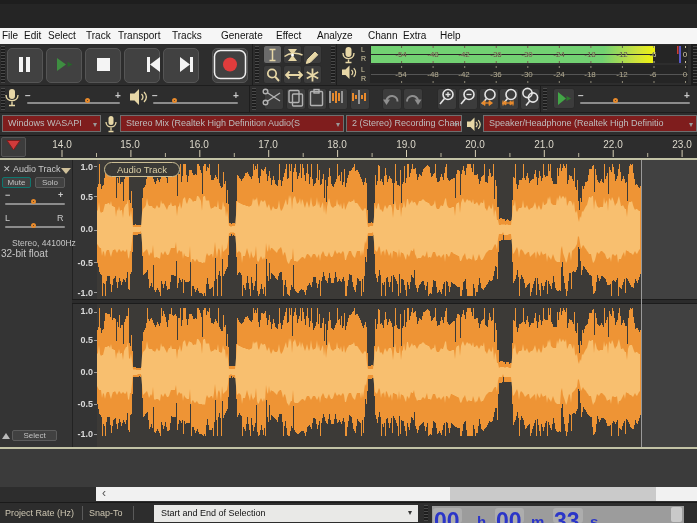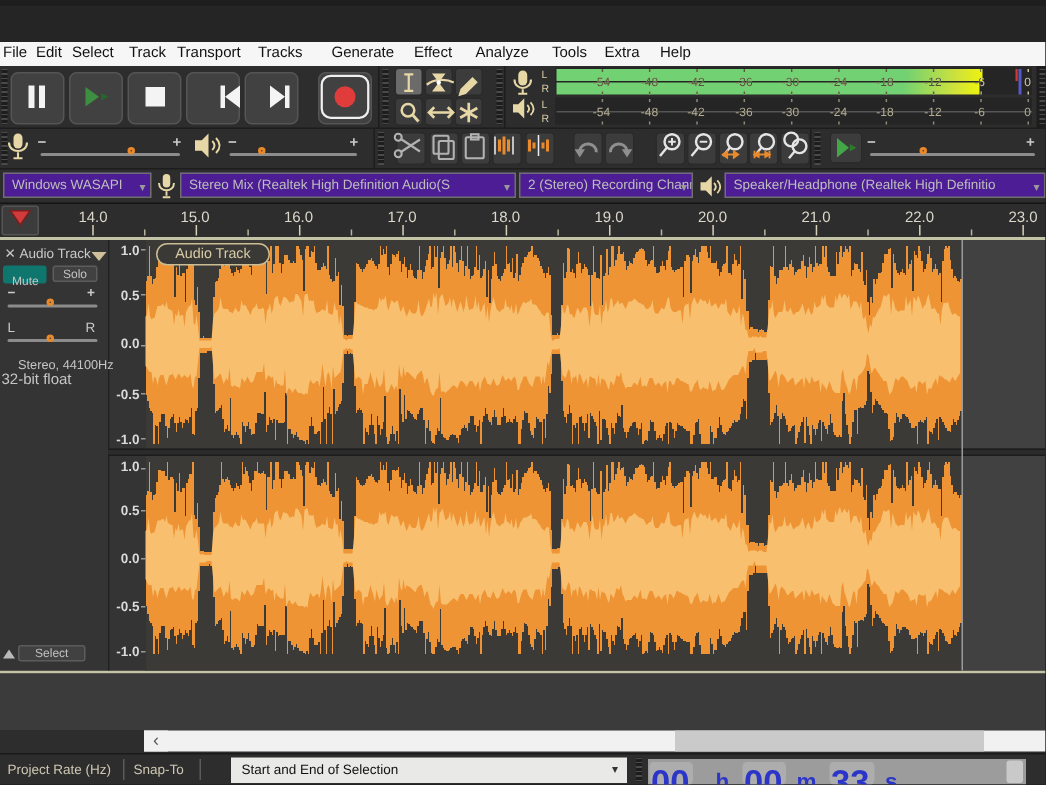--- a/index.html
+++ b/index.html
@@ -1,39 +1,39 @@
 <!DOCTYPE html>
 <html><head><meta charset="utf-8">
 <style>
 *{margin:0;padding:0;box-sizing:border-box}
 html,body{width:697px;height:523px;overflow:hidden;background:#1f1f1f;font-family:"Liberation Sans",sans-serif}
 #app{position:relative;width:697px;height:523px;background:#252525}
 .abs{position:absolute}
 .tbtn{position:absolute;background:#414141;border:1px solid #555;border-radius:5px}
 .grip{position:absolute;width:4px;background:repeating-linear-gradient(to bottom,#4a4a4a 0,#4a4a4a 1px,#1d1d1d 1px,#1d1d1d 3px)}
-.combo{position:absolute;height:17px;background:#4c1d95;border:1px solid #6f6f6f;color:#bdbdbd;font-size:9px;line-height:15px;padding-left:5px;white-space:nowrap;overflow:hidden}
+.combo{position:absolute;height:17px;background:#7f1d1d;border:1px solid #6f6f6f;color:#bdbdbd;font-size:9px;line-height:15px;padding-left:5px;white-space:nowrap;overflow:hidden}
 .combo .chev{position:absolute;right:3px;top:1px;color:#9a9a9a;font-size:8px}
 .slider-line{position:absolute;height:2px;background:#8c8c8c;border-radius:1px}
 .sthumb{position:absolute;width:5px;height:5px;border:2.5px solid #e88a2b;border-radius:50%;background:#333}
 .minus,.plus{position:absolute;color:#c9c9c9;font-size:10px;font-weight:bold}
 </style></head><body>
 <div id="app">
 
 <div class="abs" style="left:0;top:0;width:697px;height:4px;background:#1e1e1e"></div>
 <div class="abs" style="left:0;top:28px;width:697px;height:16px;background:#f6f6f6;color:#111;font-size:10px">
       <span class="abs" style="left:2px;top:2px">File</span>
       <span class="abs" style="left:24px;top:2px">Edit</span>
       <span class="abs" style="left:48px;top:2px">Select</span>
       <span class="abs" style="left:86px;top:2px">Track</span>
       <span class="abs" style="left:118px;top:2px">Transport</span>
       <span class="abs" style="left:172px;top:2px">Tracks</span>
       <span class="abs" style="left:221px;top:2px">Generate</span>
       <span class="abs" style="left:276px;top:2px">Effect</span>
       <span class="abs" style="left:317px;top:2px">Analyze</span>
-      <span class="abs" style="left:368px;top:2px">Tools</span>
+      <span class="abs" style="left:368px;top:2px">Chann</span>
       <span class="abs" style="left:403px;top:2px">Extra</span>
       <span class="abs" style="left:440px;top:2px">Help</span>
     </div>
 <div class="abs" style="left:0;top:44px;width:697px;height:91px;background:#1d1d1d"></div>
 <div class="abs" style="left:0;top:44px;width:252px;height:41px;background:#2d2d2d"></div>
 <div class="grip" style="left:1px;top:46px;height:37px"></div>
 <div class="tbtn" style="left:6.5px;top:48px;width:36px;height:35px"></div>
 <div class="tbtn" style="left:45.5px;top:48px;width:36px;height:35px"></div>
 <div class="tbtn" style="left:84.5px;top:48px;width:36px;height:35px"></div>
 <div class="tbtn" style="left:123.5px;top:48px;width:36px;height:35px"></div>
@@ -368,21 +368,21 @@
 <polygon points="97,211 98,210 99,202 100,211 101,213 102,212 103,212 104,208 105,204 106,204 107,204 108,203 109,203 110,205 111,201 112,206 113,206 114,207 115,207 116,217 117,209 118,211 119,206 120,211 121,210 122,210 123,218 124,208 125,206 126,204 127,204 128,199 129,215 130,217 131,210 132,218 133,227 134,227 135,227 136,227 137,227 138,227 139,227 140,227 141,227 142,213 143,209 144,208 145,207 146,205 147,198 148,204 149,206 150,206 151,206 152,206 153,208 154,208 155,209 156,207 157,205 158,207 159,208 160,207 161,200 162,204 163,203 164,204 165,206 166,208 167,210 168,207 169,205 170,205 171,202 172,206 173,206 174,206 175,205 176,206 177,216 178,207 179,206 180,202 181,209 182,206 183,199 184,198 185,197 186,202 187,204 188,201 189,198 190,198 191,199 192,200 193,202 194,201 195,201 196,201 197,196 198,196 199,197 200,199 201,201 202,211 203,197 204,196 205,196 206,201 207,200 208,201 209,200 210,206 211,209 212,208 213,208 214,207 215,206 216,207 217,207 218,200 219,209 220,209 221,210 222,209 223,201 224,207 225,206 226,217 227,210 228,217 229,226 230,226 231,227 232,226 233,226 234,226 235,226 236,215 237,201 238,202 239,203 240,203 241,204 242,204 243,205 244,205 245,205 246,206 247,206 248,206 249,207 250,206 251,206 252,204 253,198 254,201 255,199 256,200 257,197 258,204 259,207 260,203 261,200 262,201 263,202 264,201 265,200 266,204 267,208 268,206 269,204 270,208 271,211 272,209 273,206 274,208 275,209 276,209 277,209 278,207 279,200 280,208 281,211 282,210 283,208 284,205 285,202 286,199 287,205 288,204 289,195 290,199 291,195 292,210 293,199 294,197 295,196 296,200 297,204 298,203 299,202 300,198 301,205 302,199 303,201 304,205 305,208 306,204 307,201 308,204 309,208 310,204 311,197 312,204 313,207 314,206 315,206 316,204 317,197 318,206 319,201 320,208 321,207 322,204 323,202 324,213 325,204 326,215 327,207 328,202 329,198 330,202 331,206 332,207 333,208 334,207 335,206 336,206 337,199 338,205 339,204 340,207 341,203 342,209 343,208 344,202 345,210 346,208 347,205 348,203 349,201 350,202 351,202 352,201 353,201 354,199 355,203 356,203 357,203 358,204 359,206 360,207 361,209 362,210 363,211 364,209 365,208 366,209 367,221 368,227 369,227 370,226 371,226 372,226 373,226 374,217 375,204 376,209 377,208 378,203 379,204 380,210 381,209 382,211 383,212 384,208 385,205 386,207 387,209 388,207 389,205 390,205 391,205 392,208 393,218 394,208 395,200 396,208 397,210 398,210 399,210 400,203 401,217 402,208 403,207 404,200 405,208 406,206 407,199 408,199 409,205 410,203 411,202 412,200 413,203 414,202 415,202 416,204 417,206 418,204 419,201 420,201 421,201 422,200 423,199 424,200 425,201 426,202 427,202 428,203 429,203 430,205 431,206 432,206 433,205 434,204 435,200 436,207 437,209 438,209 439,209 440,207 441,205 442,206 443,206 444,203 445,199 446,198 447,205 448,207 449,208 450,208 451,208 452,207 453,207 454,207 455,216 456,205 457,203 458,203 459,202 460,213 461,203 462,200 463,198 464,201 465,203 466,201 467,199 468,200 469,201 470,200 471,202 472,203 473,199 474,204 475,204 476,203 477,202 478,204 479,206 480,204 481,202 482,203 483,203 484,199 485,208 486,209 487,211 488,208 489,205 490,207 491,209 492,208 493,203 494,217 495,209 496,212 497,220 498,220 499,225 500,225 501,225 502,224 503,225 504,224 505,225 506,225 507,224 508,225 509,225 510,225 511,225 512,216 513,205 514,206 515,200 516,210 517,212 518,210 519,208 520,208 521,208 522,207 523,200 524,207 525,208 526,207 527,205 528,208 529,210 530,209 531,208 532,208 533,207 534,205 535,202 536,206 537,210 538,207 539,205 540,208 541,210 542,208 543,201 544,205 545,205 546,204 547,203 548,197 549,200 550,196 551,203 552,204 553,205 554,205 555,205 556,205 557,197 558,201 559,197 560,195 561,199 562,197 563,196 564,197 565,199 566,196 567,206 568,204 569,201 570,201 571,201 572,203 573,206 574,201 575,211 576,213 577,210 578,218 579,222 580,216 581,218 582,211 583,212 584,210 585,208 586,206 587,205 588,201 589,197 590,197 591,198 592,196 593,196 594,210 595,199 596,202 597,206 598,207 599,208 600,207 601,207 602,207 603,207 604,197 605,204 606,202 607,200 608,211 609,198 610,199 611,201 612,197 613,199 614,202 615,206 616,204 617,203 618,199 619,196 620,201 621,206 622,206 623,205 624,207 625,209 626,209 627,217 628,206 629,202 630,202 631,202 632,201 633,205 634,208 635,210 636,209 637,209 638,210 639,211 640,211 640,249 639,250 638,252 637,254 636,253 635,251 634,253 633,255 632,254 631,253 630,253 629,252 628,251 627,251 626,250 625,257 624,252 623,254 622,256 621,259 620,259 619,259 618,263 617,254 616,255 615,256 614,255 613,254 612,255 611,262 610,257 609,258 608,259 607,259 606,257 605,254 604,253 603,252 602,251 601,251 600,252 599,254 598,253 597,252 596,256 595,260 594,262 593,263 592,259 591,254 590,254 589,254 588,252 587,251 586,249 585,248 584,246 583,245 582,247 581,249 580,243 579,237 578,236 577,244 576,246 575,248 574,249 573,250 572,251 571,261 570,253 569,252 568,256 567,261 566,263 565,259 564,256 563,253 562,246 561,249 560,262 559,262 558,262 557,262 556,261 555,260 554,257 553,254 552,257 551,260 550,258 549,257 548,255 547,262 546,253 545,254 544,254 543,255 542,253 541,251 540,256 539,255 538,253 537,251 536,259 535,252 534,253 533,254 532,255 531,256 530,257 529,252 528,252 527,253 526,254 525,255 524,253 523,251 522,250 521,249 520,251 519,258 518,250 517,247 516,249 515,251 514,253 513,254 512,245 511,234 510,234 509,234 508,235 507,235 506,235 505,235 504,235 503,232 502,234 501,234 500,234 499,234 498,239 497,250 496,245 495,244 494,246 493,248 492,250 491,250 490,250 489,250 488,251 487,252 486,253 485,255 484,257 483,259 482,260 481,260 480,257 479,254 478,257 477,260 476,260 475,261 474,257 473,254 472,260 471,259 470,259 469,258 468,259 467,260 466,258 465,253 464,255 463,256 462,259 461,261 460,261 459,256 458,256 457,255 456,255 455,254 454,254 453,253 452,252 451,252 450,255 449,257 448,256 447,254 446,254 445,262 444,254 443,255 442,256 441,258 440,256 439,255 438,256 437,257 436,255 435,252 434,252 433,252 432,255 431,258 430,257 429,257 428,258 427,251 426,254 425,257 424,256 423,255 422,256 421,258 420,258 419,258 418,258 417,259 416,256 415,254 414,248 413,251 412,251 411,250 410,254 409,257 408,255 407,254 406,260 405,258 404,255 403,253 402,253 401,252 400,258 399,249 398,258 397,253 396,252 395,252 394,251 393,251 392,259 391,252 390,254 389,256 388,253 387,250 386,249 385,256 384,250 383,252 382,251 381,256 380,248 379,246 378,249 377,252 376,251 375,250 374,242 373,232 372,233 371,233 370,233 369,233 368,233 367,238 366,244 365,241 364,249 363,256 362,250 361,257 360,251 359,251 358,251 357,251 356,254 355,258 354,257 353,256 352,254 351,251 350,251 349,251 348,254 347,256 346,260 345,260 344,253 343,251 342,252 341,254 340,253 339,252 338,253 337,254 336,252 335,250 334,253 333,256 332,257 331,257 330,255 329,252 328,255 327,257 326,256 325,256 324,253 323,251 322,253 321,255 320,261 319,254 318,256 317,258 316,256 315,254 314,254 313,254 312,256 311,258 310,256 309,255 308,254 307,254 306,256 305,259 304,258 303,257 302,257 301,258 300,259 299,260 298,261 297,262 296,261 295,261 294,261 293,248 292,259 291,259 290,261 289,264 288,263 287,261 286,256 285,252 284,253 283,256 282,250 281,247 280,248 279,249 278,250 277,253 276,252 275,251 274,250 273,249 272,248 271,248 270,251 269,244 268,252 267,250 266,243 265,260 264,257 263,260 262,258 261,256 260,258 259,261 258,262 257,260 256,246 255,255 254,257 253,258 252,255 251,251 250,259 249,255 248,252 247,248 246,252 245,256 244,256 243,256 242,263 241,253 240,252 239,251 238,252 237,253 236,244 235,233 234,233 233,232 232,233 231,232 230,233 229,233 228,242 227,248 226,249 225,250 224,251 223,252 222,244 221,260 220,251 219,248 218,250 217,258 216,251 215,242 214,251 213,258 212,254 211,254 210,255 209,256 208,255 207,253 206,256 205,263 204,262 203,263 202,263 201,262 200,262 199,262 198,261 197,259 196,260 195,262 194,260 193,259 192,259 191,264 190,246 189,257 188,257 187,257 186,256 185,256 184,253 183,259 182,251 181,252 180,251 179,250 178,252 177,254 176,242 175,248 174,248 173,248 172,248 171,248 170,251 169,254 168,255 167,255 166,253 165,251 164,253 163,255 162,253 161,252 160,259 159,258 158,258 157,257 156,257 155,258 154,257 153,245 152,254 151,252 150,254 149,256 148,252 147,249 146,250 145,251 144,252 143,253 142,243 141,231 140,232 139,232 138,232 137,232 136,232 135,232 134,232 133,232 132,241 131,251 130,251 129,259 128,257 127,249 126,251 125,252 124,251 123,250 122,251 121,252 120,250 119,249 118,251 117,253 116,251 115,249 114,250 113,250 112,253 111,257 110,254 109,250 108,250 107,250 106,252 105,257 104,252 103,251 102,256 101,248 100,248 99,247 98,245 97,244" fill="#f8bf6f"></polygon>
 <path d="M97.5 330V404M98.5 327V409M99.5 308V414M100.5 328V415M101.5 333V417M102.5 330V436M103.5 329V424M104.5 321V426M105.5 313V436M106.5 313V422M107.5 314V417M108.5 314V417M109.5 314V417M110.5 317V425M111.5 308V433M112.5 320V426M113.5 318V420M114.5 318V419M115.5 319V418M116.5 341V424M117.5 322V429M118.5 327V423M119.5 315V419M120.5 328V422M121.5 325V426M122.5 325V423M123.5 344V420M124.5 322V422M125.5 319V424M126.5 316V420M127.5 316V413M128.5 308V430M129.5 343V432M130.5 346V415M131.5 335V414M132.5 351V394M133.5 367V377M134.5 367V377M135.5 367V377M136.5 368V377M137.5 368V377M138.5 368V377M139.5 368V376M140.5 368V377M141.5 367V375M142.5 341V398M143.5 332V417M144.5 330V416M145.5 328V414M146.5 323V413M147.5 308V412M148.5 319V420M149.5 321V429M150.5 319V427M151.5 318V424M152.5 320V428M153.5 323V407M154.5 325V432M155.5 327V433M156.5 325V431M157.5 322V429M158.5 324V431M159.5 326V433M160.5 323V436M161.5 308V422M162.5 316V425M163.5 311V429M164.5 314V426M165.5 317V422M166.5 322V427M167.5 327V431M168.5 320V431M169.5 314V430M170.5 314V423M171.5 308V416M172.5 315V417M173.5 316V417M174.5 315V417M175.5 314V417M176.5 316V403M177.5 340V430M178.5 318V424M179.5 318V420M180.5 308V421M181.5 326V423M182.5 320V420M183.5 308V434M184.5 308V421M185.5 308V424M186.5 319V423M187.5 325V423M188.5 319V423M189.5 314V423M190.5 314V404M191.5 314V436M192.5 316V427M193.5 319V427M194.5 319V430M195.5 318V433M196.5 319V431M197.5 308V429M198.5 308V432M199.5 310V434M200.5 313V434M201.5 317V434M202.5 337V435M203.5 310V436M204.5 308V434M205.5 308V436M206.5 315V425M207.5 311V419M208.5 312V425M209.5 308V430M210.5 318V430M211.5 323V430M212.5 323V428M213.5 324V436M214.5 322V422M215.5 319V400M216.5 321V420M217.5 323V436M218.5 308V417M219.5 327V413M220.5 329V418M221.5 331V436M222.5 331V401M223.5 315V418M224.5 327V415M225.5 325V413M226.5 346V411M227.5 334V409M228.5 347V397M229.5 366V378M230.5 366V378M231.5 366V376M232.5 366V378M233.5 366V377M234.5 366V378M235.5 366V378M236.5 344V399M237.5 318V417M238.5 320V415M239.5 322V413M240.5 323V415M241.5 324V416M242.5 323V436M243.5 322V427M244.5 319V429M245.5 317V431M246.5 317V424M247.5 316V417M248.5 318V424M249.5 320V430M250.5 321V436M251.5 322V418M252.5 320V425M253.5 308V431M254.5 313V427M255.5 310V423M256.5 313V405M257.5 308V432M258.5 322V436M259.5 327V435M260.5 320V430M261.5 313V425M262.5 313V430M263.5 314V435M264.5 313V428M265.5 311V436M266.5 318V400M267.5 325V417M268.5 320V422M269.5 315V405M270.5 322V420M271.5 329V415M272.5 324V416M273.5 319V417M274.5 323V418M275.5 327V419M276.5 328V420M277.5 329V422M278.5 324V417M279.5 308V414M280.5 323V414M281.5 329V414M282.5 325V422M283.5 320V436M284.5 316V426M285.5 312V421M286.5 308V428M287.5 323V435M288.5 322V436M289.5 308V436M290.5 315V431M291.5 308V426M292.5 336V428M293.5 316V406M294.5 312V430M295.5 308V432M296.5 315V433M297.5 323V434M298.5 319V434M299.5 316V433M300.5 308V432M301.5 321V431M302.5 308V431M303.5 312V431M304.5 319V433M305.5 325V436M306.5 316V432M307.5 308V427M308.5 318V426M309.5 327V425M310.5 321V427M311.5 308V429M312.5 323V423M313.5 330V418M314.5 328V418M315.5 326V419M316.5 322V424M317.5 308V429M318.5 324V425M319.5 314V421M320.5 328V436M321.5 328V423M322.5 323V418M323.5 318V414M324.5 341V417M325.5 324V421M326.5 345V423M327.5 330V424M328.5 321V419M329.5 312V414M330.5 320V420M331.5 328V424M332.5 329V424M333.5 330V424M334.5 328V419M335.5 325V414M336.5 323V419M337.5 308V423M338.5 320V422M339.5 319V420M340.5 325V422M341.5 316V424M342.5 328V421M343.5 326V418M344.5 313V422M345.5 330V436M346.5 326V436M347.5 322V427M348.5 318V421M349.5 315V415M350.5 315V416M351.5 314V417M352.5 312V423M353.5 311V429M354.5 308V431M355.5 315V433M356.5 314V426M357.5 314V419M358.5 316V421M359.5 318V422M360.5 320V423M361.5 323V436M362.5 326V420M363.5 328V433M364.5 325V417M365.5 322V399M366.5 327V404M367.5 353V391M368.5 366V379M369.5 366V379M370.5 366V379M371.5 365V379M372.5 365V378M373.5 366V378M374.5 346V396M375.5 319V415M376.5 329V419M377.5 324V423M378.5 309V417M379.5 310V412M380.5 324V417M381.5 323V436M382.5 325V424M383.5 328V427M384.5 320V423M385.5 312V436M386.5 319V419M387.5 325V418M388.5 322V423M389.5 319V428M390.5 321V423M391.5 323V418M392.5 327V433M393.5 347V416M394.5 326V418M395.5 308V420M396.5 325V423M397.5 328V426M398.5 329V436M399.5 329V416M400.5 314V434M401.5 346V420M402.5 328V421M403.5 326V421M404.5 310V426M405.5 327V431M406.5 322V436M407.5 308V423M408.5 308V427M409.5 320V430M410.5 316V423M411.5 312V417M412.5 308V418M413.5 313V420M414.5 312V412M415.5 311V426M416.5 317V429M417.5 324V433M418.5 321V430M419.5 318V426M420.5 319V425M421.5 320V424M422.5 316V423M423.5 312V422M424.5 312V426M425.5 311V431M426.5 310V427M427.5 309V423M428.5 310V436M429.5 311V435M430.5 316V434M431.5 321V435M432.5 320V428M433.5 318V421M434.5 317V422M435.5 308V423M436.5 321V428M437.5 326V434M438.5 325V433M439.5 325V431M440.5 321V433M441.5 317V435M442.5 320V430M443.5 323V425M444.5 317V423M445.5 311V436M446.5 308V422M447.5 322V423M448.5 324V428M449.5 325V433M450.5 324V428M451.5 323V423M452.5 322V424M453.5 321V425M454.5 321V426M455.5 342V427M456.5 318V427M457.5 314V428M458.5 314V428M459.5 315V428M460.5 338V436M461.5 317V436M462.5 314V431M463.5 310V424M464.5 315V422M465.5 319V421M466.5 312V430M467.5 308V436M468.5 308V436M469.5 308V436M470.5 308V436M471.5 312V436M472.5 316V436M473.5 308V425M474.5 319V429M475.5 319V436M476.5 318V433M477.5 318V433M478.5 323V426M479.5 328V419M480.5 324V424M481.5 321V429M482.5 320V430M483.5 319V431M484.5 308V429M485.5 325V428M486.5 326V427M487.5 327V425M488.5 320V423M489.5 313V421M490.5 317V422M491.5 321V422M492.5 320V421M493.5 308V417M494.5 342V412M495.5 323V408M496.5 330V408M497.5 350V420M498.5 350V394M499.5 362V383M500.5 361V383M501.5 361V383M502.5 361V382M503.5 362V377M504.5 362V382M505.5 364V382M506.5 362V382M507.5 362V382M508.5 362V382M509.5 364V382M510.5 363V382M511.5 363V382M512.5 343V404M513.5 320V425M514.5 321V422M515.5 308V420M516.5 327V416M517.5 332V412M518.5 328V418M519.5 324V436M520.5 324V420M521.5 323V416M522.5 322V418M523.5 308V420M524.5 322V425M525.5 324V429M526.5 320V428M527.5 316V426M528.5 322V425M529.5 327V424M530.5 325V436M531.5 323V433M532.5 323V429M533.5 323V426M534.5 318V423M535.5 313V420M536.5 321V436M537.5 328V419M538.5 322V425M539.5 315V431M540.5 320V436M541.5 325V424M542.5 321V427M543.5 308V431M544.5 319V427M545.5 320V423M546.5 320V421M547.5 320V436M548.5 308V422M549.5 315V425M550.5 308V428M551.5 322V430M552.5 324V424M553.5 327V418M554.5 327V423M555.5 327V429M556.5 327V431M557.5 312V432M558.5 320V432M559.5 312V431M560.5 308V432M561.5 315V408M562.5 311V404M563.5 308V417M564.5 310V424M565.5 312V431M566.5 308V436M567.5 328V432M568.5 323V423M569.5 319V414M570.5 320V415M571.5 320V431M572.5 322V414M573.5 324V413M574.5 312V413M575.5 331V414M576.5 333V411M577.5 323V409M578.5 345V389M579.5 353V391M580.5 341V403M581.5 345V417M582.5 330V412M583.5 333V407M584.5 329V409M585.5 326V410M586.5 325V412M587.5 324V414M588.5 319V415M589.5 313V416M590.5 313V417M591.5 313V417M592.5 310V427M593.5 309V435M594.5 335V434M595.5 313V432M596.5 318V424M597.5 324V416M598.5 325V419M599.5 326V422M600.5 325V420M601.5 323V418M602.5 325V418M603.5 327V418M604.5 308V419M605.5 323V420M606.5 320V423M607.5 317V426M608.5 337V426M609.5 311V426M610.5 314V425M611.5 316V436M612.5 308V423M613.5 311V421M614.5 318V422M615.5 325V424M616.5 322V422M617.5 320V420M618.5 313V436M619.5 308V428M620.5 316V429M621.5 325V430M622.5 323V426M623.5 320V423M624.5 323V421M625.5 326V434M626.5 326V419M627.5 344V420M628.5 318V422M629.5 310V424M630.5 308V427M631.5 309V428M632.5 308V429M633.5 317V429M634.5 323V425M635.5 329V420M636.5 328V423M637.5 328V424M638.5 330V421M639.5 332V418M640.5 330V415" stroke="#ee9435" stroke-width="1" fill="none" shape-rendering="crispEdges"></path>
 <polygon points="97,354 98,353 99,345 100,354 101,356 102,355 103,355 104,351 105,347 106,347 107,347 108,346 109,346 110,348 111,344 112,349 113,349 114,350 115,350 116,359 117,352 118,354 119,349 120,354 121,353 122,353 123,360 124,351 125,349 126,347 127,347 128,342 129,358 130,359 131,353 132,361 133,369 134,370 135,369 136,370 137,370 138,370 139,370 140,370 141,370 142,356 143,352 144,351 145,350 146,348 147,341 148,347 149,349 150,349 151,349 152,349 153,351 154,351 155,352 156,350 157,348 158,350 159,351 160,350 161,343 162,347 163,346 164,347 165,349 166,351 167,353 168,350 169,348 170,348 171,345 172,349 173,349 174,349 175,349 176,349 177,359 178,350 179,349 180,345 181,352 182,349 183,342 184,341 185,340 186,345 187,347 188,344 189,341 190,342 191,342 192,343 193,345 194,345 195,344 196,345 197,339 198,339 199,340 200,342 201,344 202,354 203,340 204,339 205,339 206,344 207,343 208,344 209,343 210,349 211,352 212,351 213,351 214,350 215,349 216,350 217,350 218,344 219,352 220,352 221,353 222,352 223,345 224,350 225,349 226,359 227,353 228,359 229,369 230,369 231,369 232,369 233,369 234,369 235,369 236,358 237,344 238,345 239,346 240,346 241,347 242,347 243,348 244,348 245,348 246,349 247,349 248,349 249,350 250,349 251,349 252,348 253,341 254,344 255,342 256,343 257,341 258,348 259,350 260,346 261,343 262,344 263,345 264,344 265,344 266,347 267,351 268,349 269,347 270,351 271,354 272,352 273,349 274,351 275,352 276,352 277,352 278,350 279,344 280,351 281,354 282,353 283,351 284,348 285,345 286,342 287,348 288,347 289,338 290,342 291,338 292,353 293,342 294,341 295,339 296,343 297,347 298,346 299,345 300,341 301,348 302,342 303,345 304,348 305,351 306,348 307,344 308,348 309,351 310,348 311,340 312,347 313,350 314,349 315,349 316,347 317,340 318,349 319,344 320,351 321,350 322,347 323,345 324,356 325,347 326,358 327,350 328,345 329,341 330,345 331,349 332,350 333,351 334,350 335,349 336,349 337,342 338,348 339,348 340,350 341,346 342,352 343,351 344,345 345,353 346,351 347,348 348,347 349,345 350,345 351,345 352,344 353,344 354,342 355,346 356,346 357,346 358,347 359,349 360,350 361,352 362,353 363,354 364,352 365,351 366,352 367,364 368,369 369,369 370,369 371,369 372,369 373,369 374,359 375,347 376,352 377,351 378,346 379,347 380,353 381,352 382,353 383,355 384,351 385,348 386,350 387,352 388,350 389,348 390,348 391,348 392,351 393,360 394,351 395,343 396,351 397,353 398,353 399,353 400,346 401,360 402,351 403,350 404,343 405,351 406,349 407,342 408,342 409,348 410,347 411,345 412,343 413,346 414,345 415,345 416,347 417,349 418,347 419,345 420,344 421,344 422,343 423,342 424,343 425,344 426,345 427,345 428,346 429,346 430,348 431,350 432,349 433,348 434,348 435,344 436,350 437,352 438,352 439,352 440,350 441,348 442,349 443,349 444,346 445,342 446,341 447,349 448,350 449,351 450,351 451,351 452,350 453,350 454,350 455,359 456,348 457,346 458,346 459,345 460,356 461,346 462,343 463,341 464,344 465,346 466,344 467,342 468,343 469,344 470,343 471,345 472,346 473,342 474,347 475,347 476,346 477,345 478,347 479,349 480,347 481,345 482,346 483,346 484,342 485,351 486,352 487,354 488,351 489,348 490,350 491,352 492,351 493,346 494,360 495,352 496,355 497,363 498,363 499,368 500,367 501,367 502,367 503,367 504,367 505,368 506,367 507,367 508,367 509,368 510,368 511,368 512,358 513,348 514,349 515,343 516,352 517,355 518,353 519,351 520,351 521,351 522,350 523,344 524,350 525,351 526,350 527,348 528,351 529,353 530,352 531,351 532,351 533,350 534,348 535,345 536,349 537,353 538,350 539,348 540,351 541,353 542,351 543,344 544,348 545,348 546,347 547,346 548,340 549,343 550,339 551,346 552,347 553,348 554,348 555,348 556,348 557,340 558,344 559,340 560,338 561,342 562,341 563,339 564,341 565,342 566,339 567,349 568,347 569,344 570,344 571,344 572,347 573,349 574,344 575,354 576,356 577,353 578,361 579,364 580,359 581,361 582,354 583,355 584,353 585,351 586,349 587,348 588,344 589,340 590,341 591,341 592,340 593,340 594,353 595,342 596,345 597,349 598,350 599,351 600,350 601,350 602,350 603,350 604,341 605,347 606,345 607,343 608,354 609,341 610,343 611,344 612,340 613,342 614,346 615,349 616,347 617,346 618,342 619,339 620,344 621,349 622,349 623,348 624,350 625,352 626,352 627,360 628,349 629,346 630,345 631,345 632,345 633,348 634,351 635,353 636,352 637,352 638,353 639,354 640,354 640,391 639,392 638,394 637,396 636,395 635,393 634,395 633,397 632,396 631,395 630,395 629,394 628,393 627,393 626,392 625,399 624,394 623,396 622,398 621,400 620,401 619,401 618,405 617,396 616,397 615,397 614,397 613,396 612,397 611,404 610,399 609,400 608,400 607,401 606,398 605,396 604,395 603,394 602,393 601,393 600,394 599,396 598,395 597,394 596,398 595,402 594,403 593,405 592,401 591,396 590,396 589,396 588,394 587,393 586,391 585,390 584,389 583,387 582,389 581,391 580,385 579,380 578,379 577,387 576,388 575,390 574,391 573,392 572,393 571,403 570,395 569,394 568,398 567,403 566,405 565,401 564,398 563,395 562,388 561,391 560,404 559,404 558,404 557,404 556,403 555,402 554,399 553,396 552,399 551,402 550,400 549,399 548,397 547,403 546,395 545,396 544,396 543,397 542,395 541,393 540,398 539,397 538,395 537,393 536,401 535,394 534,395 533,396 532,397 531,398 530,399 529,394 528,394 527,395 526,396 525,397 524,395 523,393 522,392 521,391 520,393 519,400 518,392 517,389 516,391 515,393 514,395 513,396 512,387 511,377 510,377 509,377 508,377 507,377 506,377 505,377 504,377 503,374 502,377 501,377 500,377 499,377 498,381 497,392 496,387 495,387 494,388 493,390 492,392 491,392 490,392 489,392 488,393 487,394 486,395 485,397 484,399 483,401 482,401 481,402 480,399 479,396 478,399 477,402 476,401 475,403 474,399 473,396 472,401 471,401 470,401 469,400 468,401 467,402 466,399 465,395 464,397 463,398 462,401 461,403 460,402 459,398 458,397 457,397 456,396 455,396 454,395 453,395 452,394 451,394 450,397 449,399 448,397 447,396 446,396 445,403 444,396 443,397 442,398 441,400 440,398 439,397 438,398 437,399 436,397 435,394 434,394 433,394 432,397 431,400 430,399 429,399 428,399 427,393 426,396 425,399 424,398 423,397 422,398 421,400 420,400 419,400 418,400 417,401 416,398 415,396 414,390 413,393 412,393 411,392 410,396 409,399 408,397 407,396 406,402 405,400 404,397 403,395 402,395 401,394 400,400 399,391 398,400 397,395 396,394 395,394 394,393 393,393 392,401 391,394 390,396 389,398 388,395 387,392 386,391 385,398 384,392 383,394 382,393 381,398 380,390 379,388 378,391 377,394 376,393 375,392 374,384 373,375 372,375 371,375 370,375 369,375 368,375 367,380 366,386 365,384 364,391 363,398 362,392 361,399 360,393 359,393 358,393 357,393 356,396 355,400 354,399 353,398 352,396 351,393 350,393 349,393 348,395 347,398 346,402 345,402 344,395 343,393 342,394 341,396 340,395 339,394 338,395 337,396 336,394 335,392 334,395 333,398 332,399 331,399 330,397 329,394 328,396 327,399 326,398 325,398 324,395 323,393 322,395 321,397 320,403 319,396 318,398 317,400 316,398 315,396 314,396 313,396 312,398 311,400 310,398 309,396 308,396 307,396 306,398 305,401 304,400 303,399 302,399 301,400 300,401 299,402 298,403 297,403 296,403 295,403 294,402 293,390 292,401 291,401 290,403 289,406 288,404 287,403 286,398 285,394 284,395 283,398 282,393 281,390 280,390 279,391 278,392 277,395 276,394 275,393 274,392 273,391 272,391 271,390 270,393 269,386 268,394 267,392 266,385 265,402 264,398 263,402 262,400 261,398 260,400 259,403 258,404 257,401 256,388 255,397 254,398 253,400 252,397 251,393 250,401 249,397 248,394 247,390 246,394 245,398 244,398 243,398 242,404 241,395 240,394 239,393 238,394 237,395 236,386 235,375 234,375 233,375 232,375 231,374 230,375 229,375 228,384 227,390 226,391 225,392 224,393 223,394 222,386 221,402 220,393 219,390 218,392 217,400 216,393 215,384 214,393 213,399 212,396 211,396 210,397 209,398 208,397 207,395 206,398 205,405 204,404 203,405 202,404 201,404 200,404 199,404 198,403 197,401 196,402 195,403 194,402 193,400 192,401 191,405 190,389 189,399 188,399 187,399 186,398 185,397 184,395 183,401 182,393 181,394 180,393 179,392 178,394 177,396 176,385 175,390 174,390 173,390 172,390 171,390 170,393 169,396 168,397 167,397 166,395 165,393 164,395 163,397 162,395 161,394 160,401 159,400 158,399 157,399 156,399 155,400 154,399 153,387 152,396 151,394 150,396 149,398 148,394 147,391 146,392 145,393 144,394 143,395 142,385 141,374 140,374 139,374 138,374 137,375 136,375 135,375 134,375 133,375 132,384 131,393 130,393 129,400 128,399 127,391 126,393 125,394 124,393 123,392 122,393 121,394 120,392 119,391 118,393 117,395 116,393 115,391 114,392 113,392 112,395 111,399 110,396 109,392 108,392 107,392 106,394 105,399 104,394 103,393 102,398 101,390 100,390 99,390 98,388 97,386" fill="#f8bf6f"></polygon>
 </svg>
 <div class="abs" style="left:641px;top:160px;width:1px;height:287px;background:#9a9a9a"></div>
 <div class="abs" style="left:104px;top:162px;width:76px;height:15px;border:1.5px solid #cbbd93;border-radius:8px;color:#d9cda5;font-size:9.5px;line-height:13px;text-align:center;background:#3a3936">Audio Track</div>
 
 <div class="abs" style="left:3px;top:164px;color:#c9c9c9;font-size:9px">✕</div>
 <div class="abs" style="left:13px;top:164px;color:#c9c9c9;font-size:9px">Audio Track</div>
 <div class="abs" style="left:61px;top:168px;width:0;height:0;border-left:5px solid transparent;border-right:5px solid transparent;border-top:6px solid #cfc09a"></div>
-<div class="abs" style="left:2px;top:177px;width:29px;height:11px;background:#414141;border:6px solid #0f766e;border-radius:2px;color:#c3c3c3;font-size:8px;text-align:center;line-height:10px">Mute</div>
+<div class="abs" style="left:2px;top:177px;width:29px;height:11px;background:#414141;border:1px solid #0f766e;border-radius:2px;color:#c3c3c3;font-size:8px;text-align:center;line-height:10px">Mute</div>
 <div class="abs" style="left:35px;top:177px;width:30px;height:11px;background:#414141;border:1px solid #5c5c5c;border-radius:2px;color:#c3c3c3;font-size:8px;text-align:center;line-height:10px">Solo</div>
 <span class="minus" style="left:5px;top:190px;font-size:9px">−</span>
     <span class="plus" style="left:58px;top:190px;font-size:9px">+</span>
 <div class="slider-line" style="left:5px;top:203px;width:60px;height:2px"></div>
 <div class="sthumb" style="left:31px;top:199px"></div>
 <span class="abs" style="left:5px;top:213px;color:#c9c9c9;font-size:9px">L</span>
     <span class="abs" style="left:57px;top:213px;color:#c9c9c9;font-size:9px">R</span>
 <div class="slider-line" style="left:5px;top:226px;width:60px;height:2px"></div>
 <div class="sthumb" style="left:31px;top:222.5px"></div>
 <div class="abs" style="left:12px;top:238px;color:#c6c6c6;font-size:8.5px">Stereo, 44100Hz</div>

